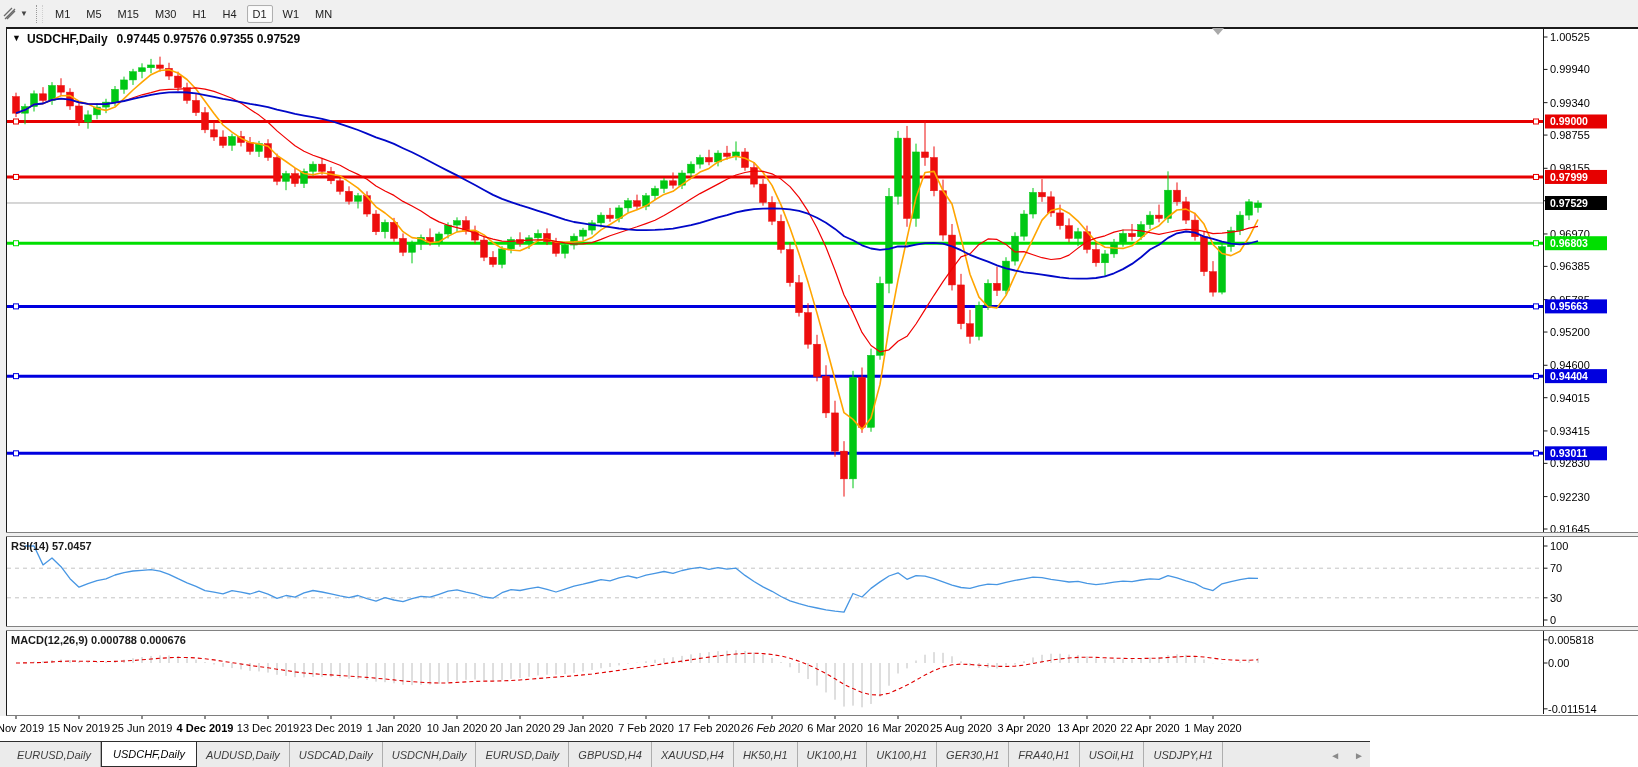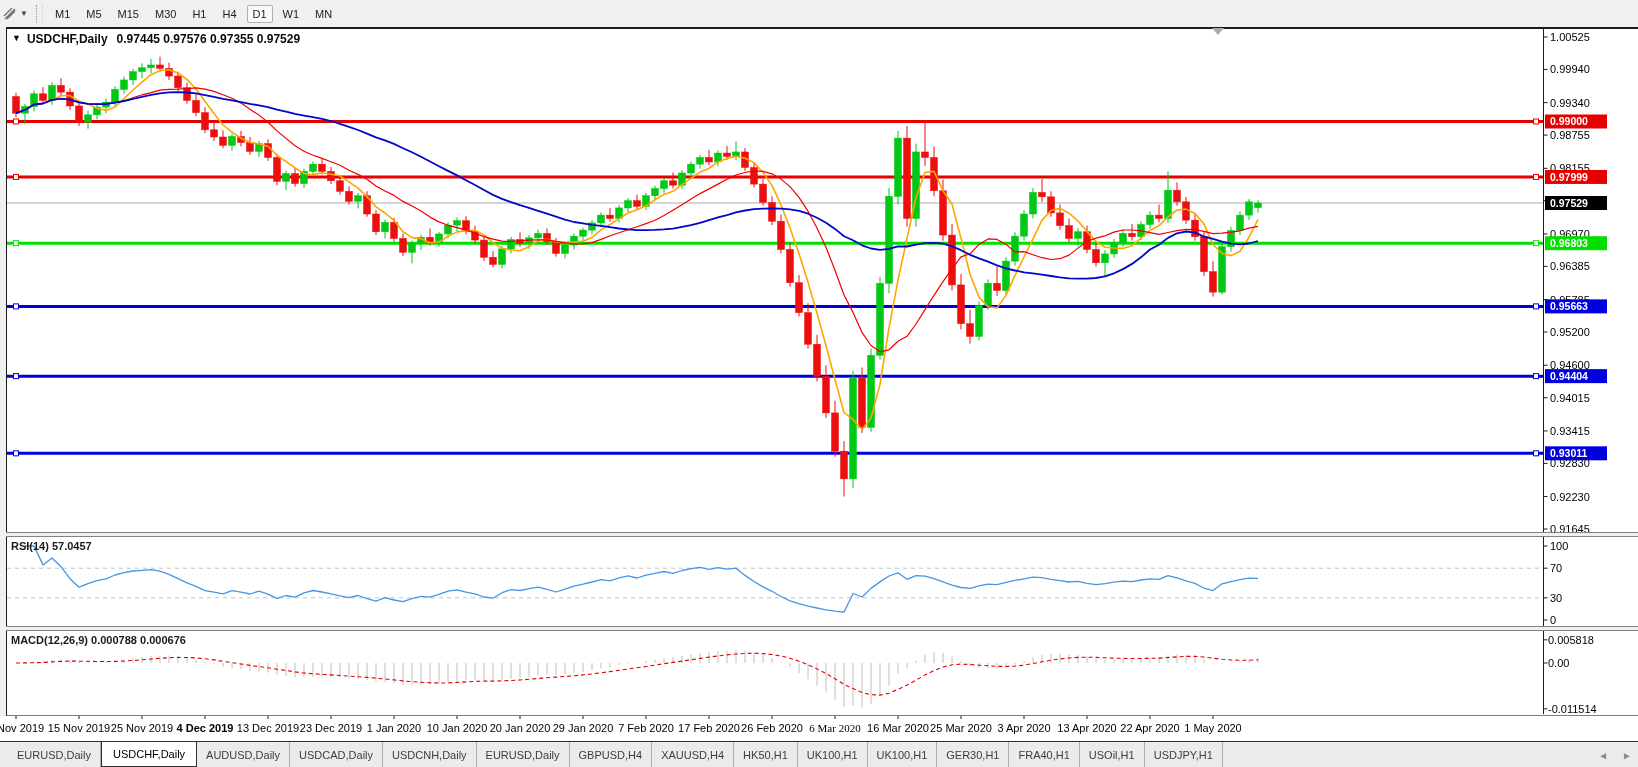--- a/index.html
+++ b/index.html
@@ -36,22 +36,22 @@
   .chart-title { position:absolute; left:12px; top:32px; font-size:12px; font-weight:700; color:#0a0a0a;
                  display:flex; align-items:center; white-space:pre; }
   .chart-title .tri { font-size:9px; margin-right:6px; position:relative; top:-1px; }
   .ind-label { position:absolute; left:11px; font-size:11px; font-weight:700; color:#1a1a1a; }
 
   
   .date-axis { position:absolute; left:0; top:716px; width:1638px; height:25px; background:#fff; }
   .date-label { position:absolute; top:6px; transform:translateX(-50%); font-size:11px; color:#000; white-space:nowrap; }
 
   
-  .tabbar { position:absolute; left:0; top:741px; width:1638px; height:26px; background:#ebebeb;
-            border-top:1px solid #2e2e2e; display:flex; align-items:stretch; padding-left:8px; }
+  .tabbar { position:absolute; left:0; top:741px; width:1370px; height:26px; background:#ebebeb;
+            border-top:1px solid #2e2e2e; display:flex; align-items:stretch; padding-left:8px;font-style:italic; }
   .tab { display:flex; align-items:center; padding:0 9px; font-size:11px; color:#3d3d3d;
          border-right:1px solid #aeaeae; white-space:nowrap; cursor:default; }
   .tab.active { background:#fff; border:1px solid #2e2e2e; border-top:none; color:#000;
                 margin-right:0; padding:0 11px; position:relative; }
   .tab-arrows { position:absolute; right:6px; top:0; height:26px; display:flex; align-items:center; gap:14px; }
   .tab-arrow { font-size:10px; color:#8a8a8a; cursor:default; }
 </style>
 </head>
 <body>
 
@@ -627,34 +627,34 @@
       <line x1="835" y1="0" x2="835" y2="3" stroke="#1b1b1b"></line>
       <line x1="898" y1="0" x2="898" y2="3" stroke="#1b1b1b"></line>
       <line x1="961" y1="0" x2="961" y2="3" stroke="#1b1b1b"></line>
       <line x1="1024" y1="0" x2="1024" y2="3" stroke="#1b1b1b"></line>
       <line x1="1087" y1="0" x2="1087" y2="3" stroke="#1b1b1b"></line>
       <line x1="1150" y1="0" x2="1150" y2="3" stroke="#1b1b1b"></line>
       <line x1="1213" y1="0" x2="1213" y2="3" stroke="#1b1b1b"></line>
     </svg>
 <span class="date-label" style="left: 16px;">6 Nov 2019</span>
     <span class="date-label" style="left: 79px;">15 Nov 2019</span>
-    <span class="date-label" style="left: 142px;">25 Nov 2019</span>
+    <span class="date-label" style="left: 142px;">25 Jun 2019</span>
     <span class="date-label" style="left: 205px; font-weight: bold;">4 Dec 2019</span>
     <span class="date-label" style="left: 268px;">13 Dec 2019</span>
     <span class="date-label" style="left: 331px;">23 Dec 2019</span>
     <span class="date-label" style="left: 394px;">1 Jan 2020</span>
     <span class="date-label" style="left: 457px;">10 Jan 2020</span>
     <span class="date-label" style="left: 520px;">20 Jan 2020</span>
     <span class="date-label" style="left: 583px;">29 Jan 2020</span>
     <span class="date-label" style="left: 646px;">7 Feb 2020</span>
     <span class="date-label" style="left: 709px;">17 Feb 2020</span>
-    <span class="date-label" style="left: 772px;">26 Feb 2020</span>
-    <span class="date-label" style="left: 835px; font-family: Liberation Serif, serif;">6 Mar 2020</span>
+    <span class="date-label" style="left: 772px; font-style: italic;">26 Feb 2020</span>
+    <span class="date-label" style="left: 835px;">6 Mar 2020</span>
     <span class="date-label" style="left: 898px;">16 Mar 2020</span>
-    <span class="date-label" style="left: 961px;">25 Mar 2020</span>
+    <span class="date-label" style="left: 961px;">25 Aug 2020</span>
     <span class="date-label" style="left: 1024px; text-align: right;">3 Apr 2020</span>
     <span class="date-label" style="left: 1087px;">13 Apr 2020</span>
     <span class="date-label" style="left: 1150px;">22 Apr 2020</span>
     <span class="date-label" style="left: 1213px;">1 May 2020</span>
   </div>
 
 <div class="tabbar">
   <div id="tabs" style="display:flex">
       <div class="tab">EURUSD,Daily</div>
       <div class="tab active">USDCHF,Daily</div>

